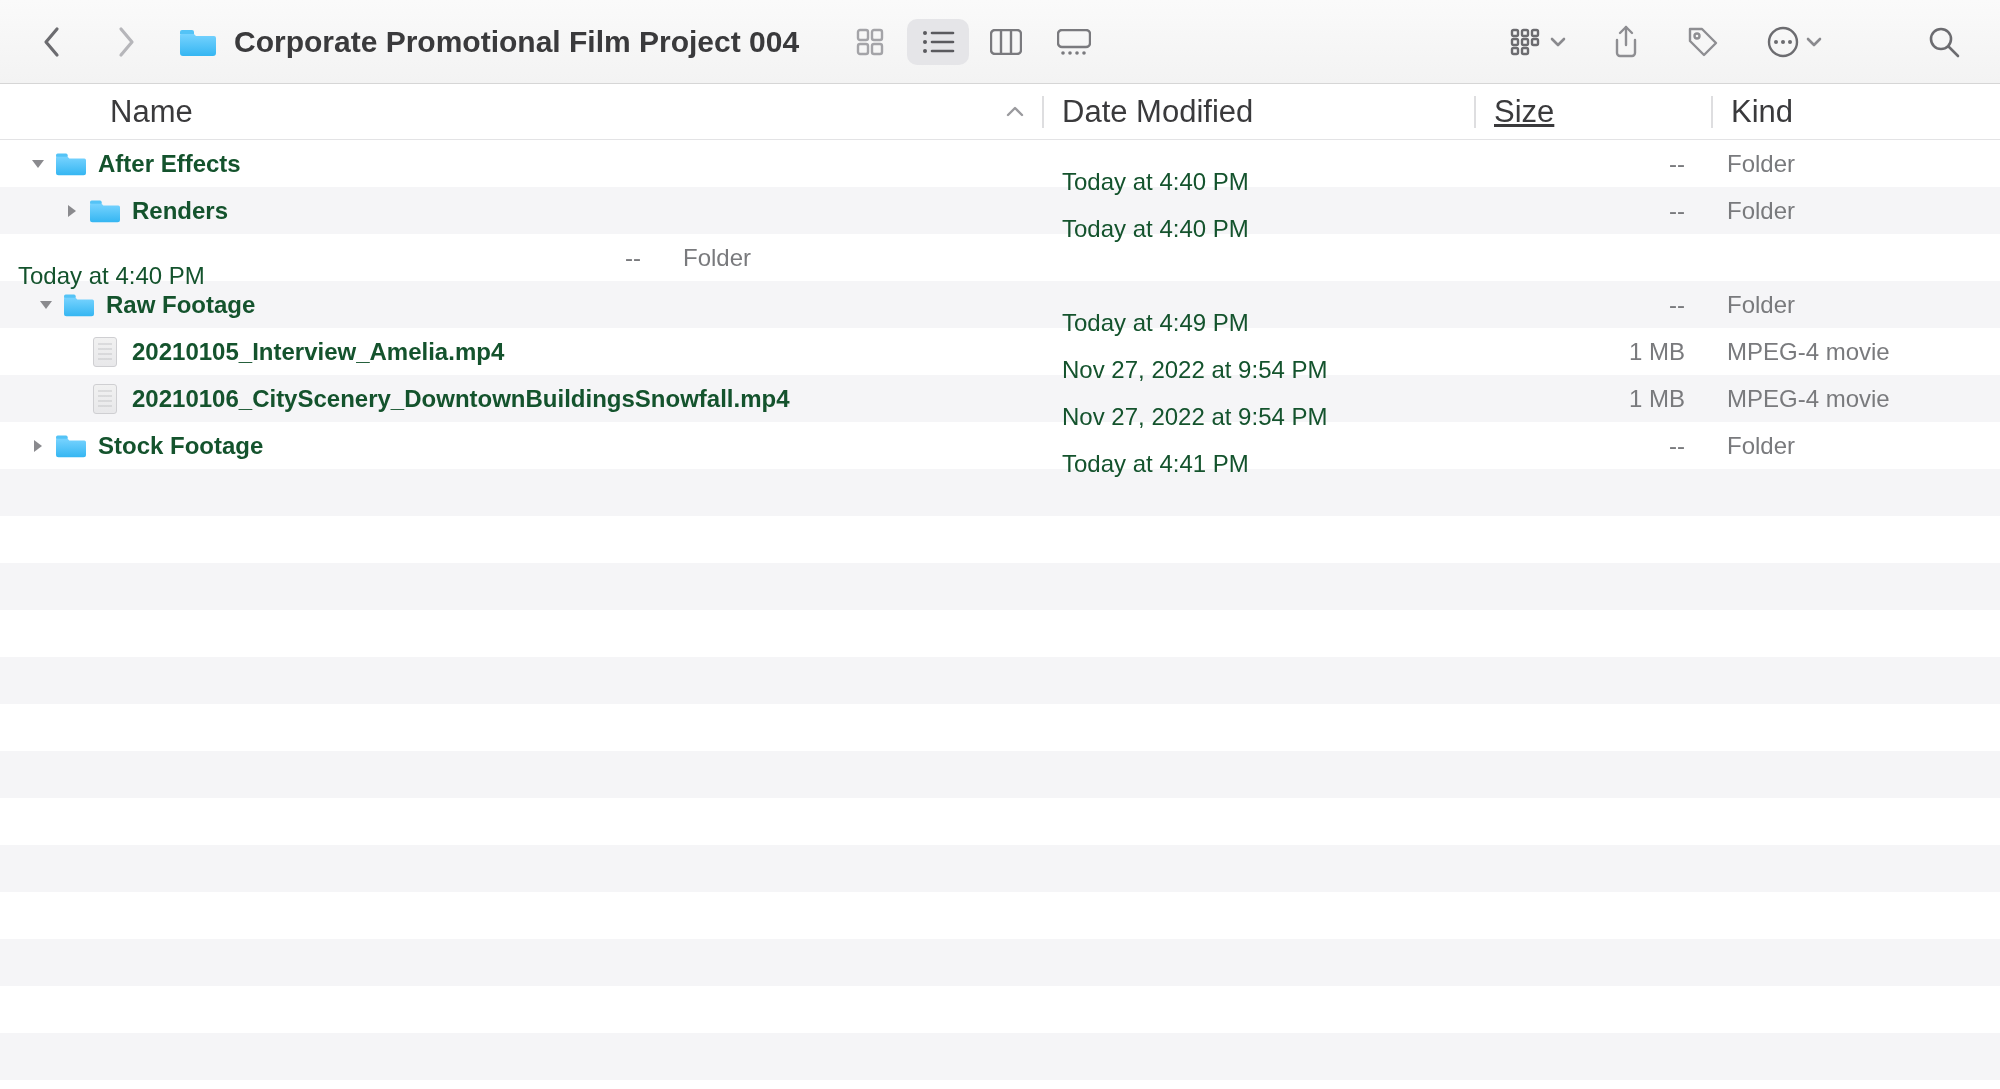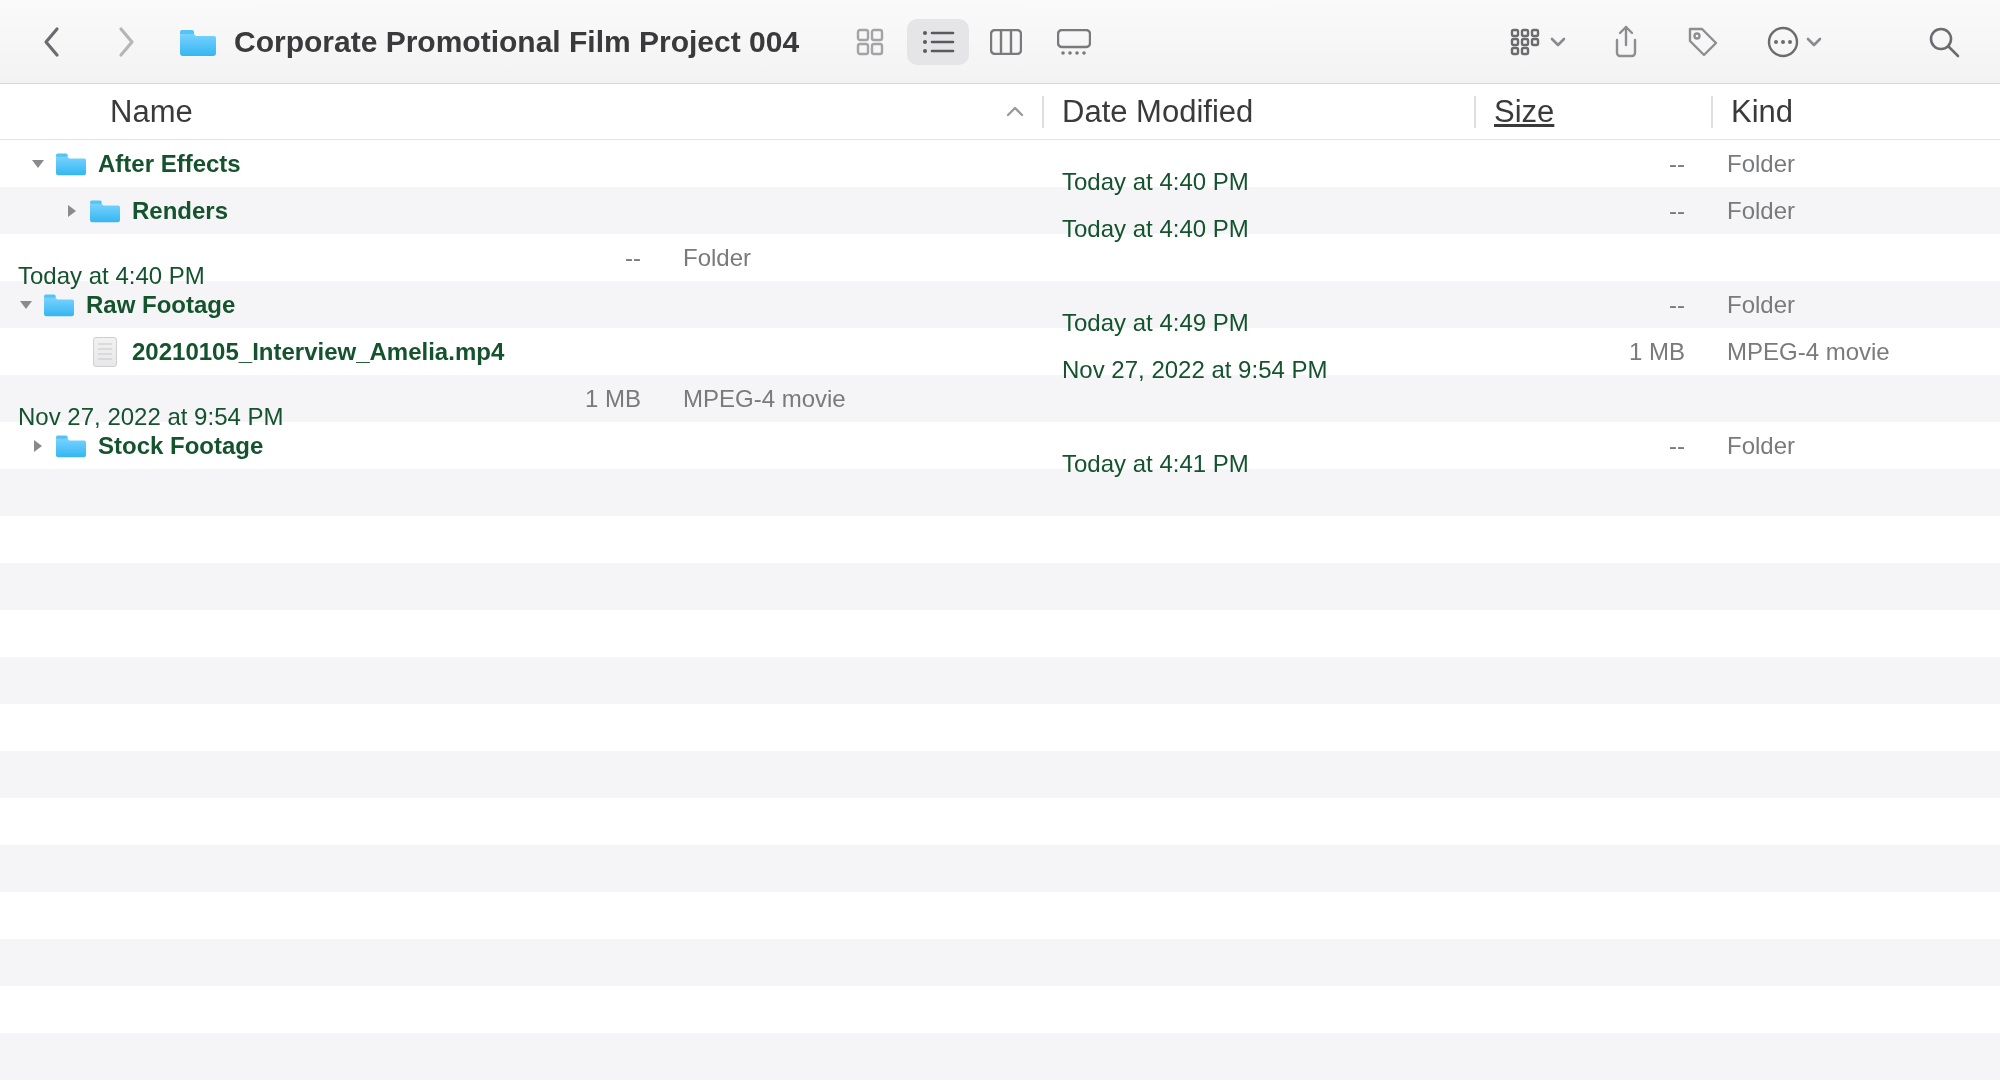--- a/index.html
+++ b/index.html
@@ -288,21 +288,21 @@
       <div class="cell-size">--</div>
       <div class="cell-kind">Folder</div>
     </div>
     <div class="row">
       <div class="cell-date">Today at 4:40 PM</div>
       <div class="cell-size">--</div>
       <div class="cell-kind">Folder</div>
     </div>
     <div class="row alt">
       <div class="cell-name">
-        <div class="name-inner" style="padding-left:16px">
+        <div class="name-inner" style="padding-left:36px">
           <span class="disclosure">
             <svg width="16" height="12" viewBox="0 0 16 12" fill="#8a8a8e">
               <polygon points="2,2 14,2 8,10"></polygon>
             </svg>
           </span>
           <span style="width:8px"></span>
           <span class="item-icon folder-glyph">
             <svg width="30" height="25" viewBox="0 0 36 30">
               <path d="M2 6 h11 l3 3 h18 a2 2 0 0 1 2 2 v15 a3 3 0 0 1 -3 3 H3 a3 3 0 0 1 -3 -3 V8 a2 2 0 0 1 2 -2 z" fill="url(#folderGrad)"></path>
               <path d="M2 3 h10 a2 2 0 0 1 2 2 v2 H0 V5 a2 2 0 0 1 2 -2 z" fill="#54c3f6"></path>
@@ -324,20 +324,30 @@
             <span class="file-glyph"></span>
           </span>
           <span class="item-label">20210105_Interview_Amelia.mp4</span>
         </div>
       </div>
       <div class="cell-date">Nov 27, 2022 at 9:54 PM</div>
       <div class="cell-size">1 MB</div>
       <div class="cell-kind">MPEG-4 movie</div>
     </div>
     <div class="row alt">
+      <div class="cell-name">
+        <div class="name-inner" style="padding-left:62px">
+          <span class="disclosure"></span>
+          <span style="width:8px"></span>
+          <span class="item-icon">
+            <span class="file-glyph"></span>
+          </span>
+          <span class="item-label">20210106_CityScenery_DowntownBuildingsSnowfall.mp4</span>
+        </div>
+      </div>
       <div class="cell-date">Nov 27, 2022 at 9:54 PM</div>
       <div class="cell-size">1 MB</div>
       <div class="cell-kind">MPEG-4 movie</div>
     </div>
     <div class="row">
       <div class="cell-name">
         <div class="name-inner" style="padding-left:28px">
           <span class="disclosure">
             <svg width="12" height="16" viewBox="0 0 12 16" fill="#8a8a8e">
               <polygon points="2,2 10,8 2,14"></polygon>

